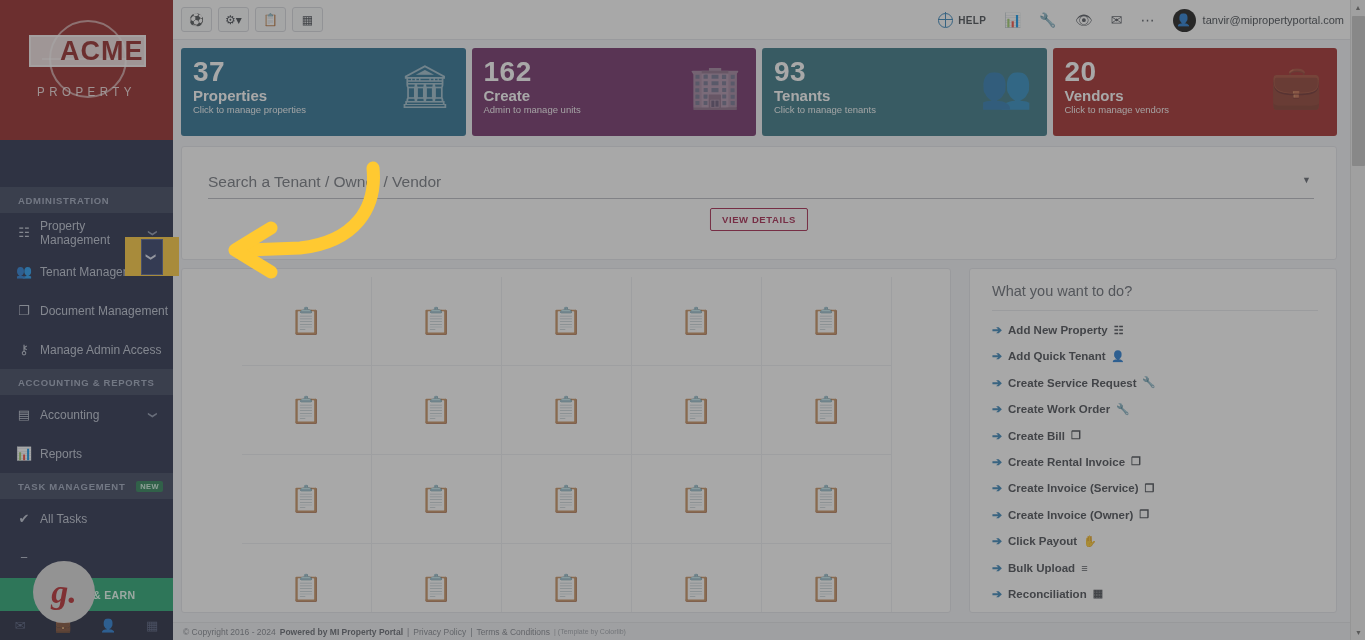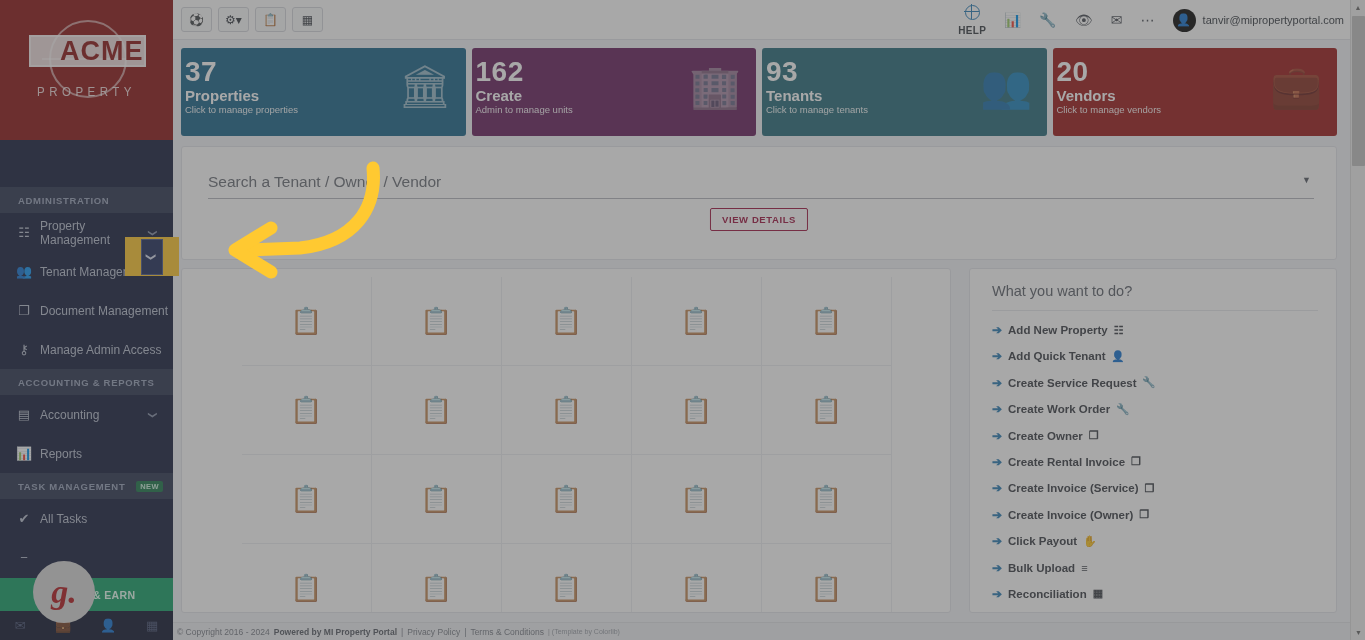--- a/index.html
+++ b/index.html
@@ -120,21 +120,21 @@
   .tb-btn {
     width: 31px; height: 25px; margin-right: 6px;
     border: 1px solid #d6d8de; border-radius: 3px; background:#fafbfc;
     display:flex; align-items:center; justify-content:center;
     font-size: 12px; color:#3b4047; cursor:pointer;
   }
   .tb-right {
     position:absolute; right: 10px; top:0; height:40px;
     display:flex; align-items:center; gap: 18px;
   }
-  .help-wrap { display:flex; align-items:center; gap:5px; cursor:pointer;flex-direction:column; }
+  .help-wrap { display:flex; align-items:center; gap:5px; cursor:pointer; }
   .help-globe {
     width:15px;height:15px;border-radius:50%;
     border:1.6px solid #2b7fb8; position:relative;
   }
   .help-globe:before{content:"";position:absolute;left:-1.6px;top:5.3px;width:15px;height:1.4px;background:#2b7fb8;}
   .help-globe:after{content:"";position:absolute;left:5.3px;top:-1.6px;width:1.4px;height:15px;background:#2b7fb8;}
   .help-txt { font-size:10px; font-weight:bold; color:#3b4047; letter-spacing:.3px; }
   .tb-ic { font-size:14px; color:#4a4f57; cursor:pointer; }
   .user-wrap { display:flex; align-items:center; gap:7px; cursor:pointer; }
   .avatar {
@@ -142,21 +142,21 @@
     display:flex;align-items:center;justify-content:center;
     color:#fff; font-size:12px;
   }
   .user-email { font-size: 11px; color:#3b4047; }
   .user-caret { font-size: 8px; color:#3b4047; }
 
   
   .cards { display:flex; gap: 6px; padding: 8px 28px 4px 8px; }
   .card {
     flex: 1; height: 88px; border-radius: 3px; position: relative;
-    padding: 9px 4px; color:#fff; overflow:hidden; cursor:pointer;
+    padding: 9px 12px; color:#fff; overflow:hidden; cursor:pointer;
   }
   .card .num { font-size: 28px; font-weight: bold; line-height: 1.05; letter-spacing:.5px; }
   .card .ttl { font-size: 15px; font-weight: bold; margin-top: 1px; }
   .card .sub { font-size: 9.5px; opacity: .92; }
   .card .cic {
     position:absolute; right: 14px; top: 18px;
     font-size: 42px; opacity:.55; line-height:1;
   }
 
   
@@ -211,21 +211,21 @@
     display:flex; align-items:center; gap:6px;
     font-size: 11.5px; font-weight:bold; color:#3f434a;
     margin-bottom: 12.4px; cursor:pointer;
   }
   .todo-arrow { color:#2f7fb5; font-size: 12px; }
   .todo-ic { font-size: 11px; color:#3f434a; }
 
   .footer {
     position:absolute; left:0; bottom:0; right:0;
     height: 18px; background:#eff0f3; border-top:1px solid #e0e2e6;
-    display:flex; align-items:center; padding-left: 4px;
+    display:flex; align-items:center; padding-left: 10px;
     font-size: 8.5px; color:#7a7f88; gap: 4px;
   }
   .footer b { color:#5a5f68; }
   .footer .tmpl { font-size: 7px; color:#9aa0a8; }
 
   
   .scroll-track {
     position:absolute; right:0; top:0; width:15px; height:640px;
     background:#f0f0f0; border-left:1px solid #dcdcdc; z-index:30;
   }
@@ -471,21 +471,21 @@
               <span>Create Service Request</span>
               <span class="todo-ic">🔧</span>
             </div>
             <div class="todo-item">
               <span class="todo-arrow">➔</span>
               <span>Create Work Order</span>
               <span class="todo-ic">🔧</span>
             </div>
             <div class="todo-item">
               <span class="todo-arrow">➔</span>
-              <span>Create Owner</span>
+              <span>Create Bill</span>
               <span class="todo-ic">❐</span>
             </div>
             <div class="todo-item">
               <span class="todo-arrow">➔</span>
               <span>Create Rental Invoice</span>
               <span class="todo-ic">❐</span>
             </div>
             <div class="todo-item">
               <span class="todo-arrow">➔</span>
               <span>Create Invoice (Service)</span>

